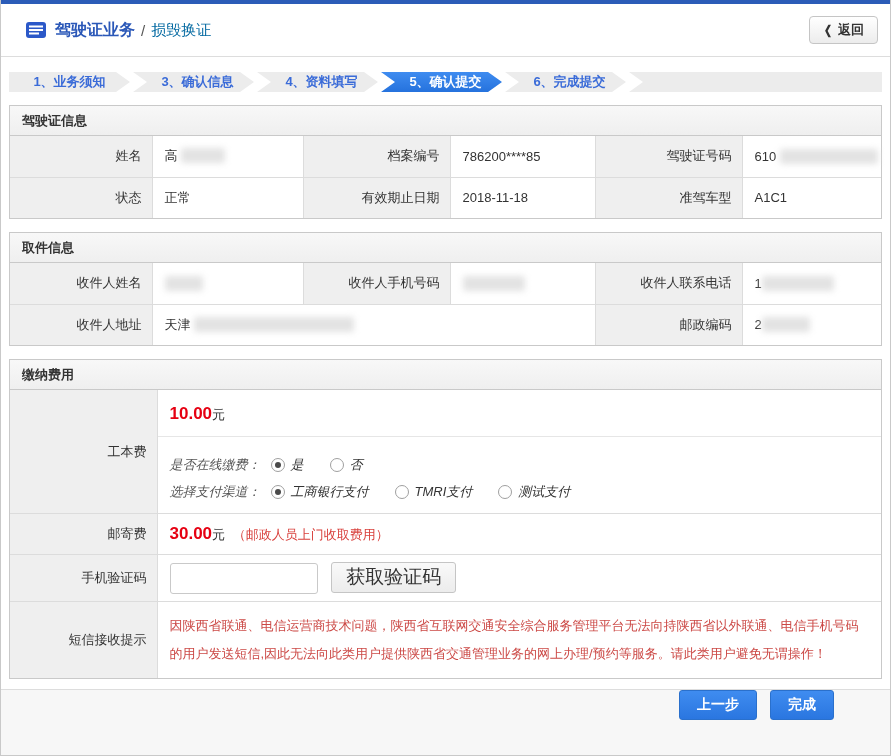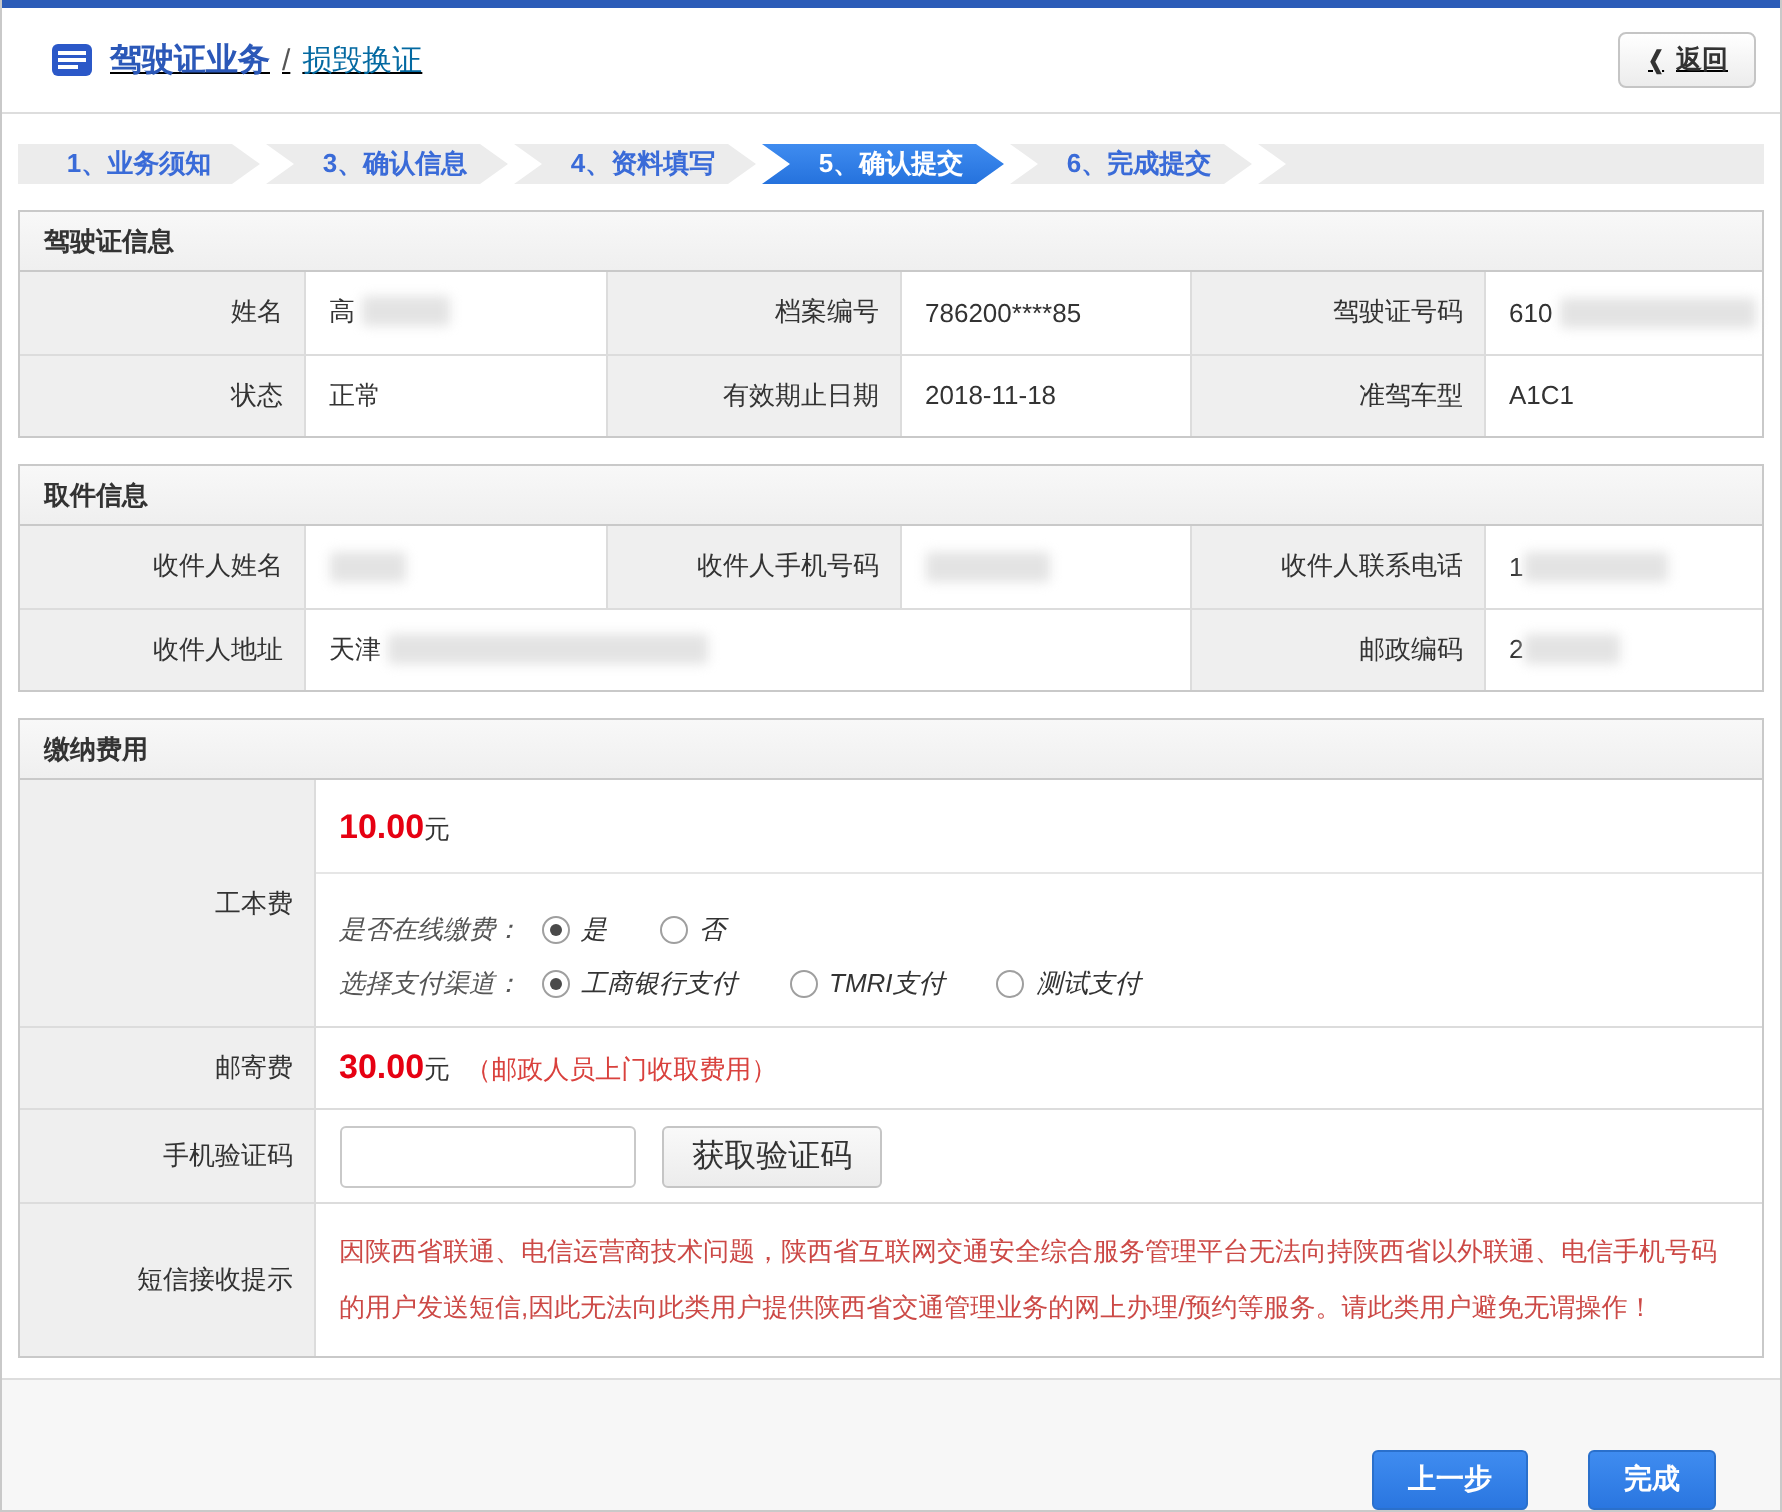--- a/index.html
+++ b/index.html
@@ -1,21 +1,21 @@
 <!DOCTYPE html>
 <html><head>
 <meta charset="utf-8">
 <style>
   * { margin:0; padding:0; box-sizing:border-box; }
   html,body { width:891px; height:756px; background:#fff; font-family:"Liberation Sans","DejaVu Sans",sans-serif; }
   .page { width:891px; height:756px; border:1px solid #c9c9c9; border-top:none; background:#fff; overflow:hidden; position:relative; }
   .topbar { height:4px; background:#2b5cb8; }
 
   
-  .header { height:52px; display:flex; align-items:center; padding:0 12px 0 24px;text-decoration:underline; }
+  .header { height:52px; display:flex; align-items:center; padding:0 12px 0 24px; }
   .hdr-icon { width:22px; height:18px; margin-right:8px; flex:0 0 auto; }
   .app-title { color:#2b58b8; font-size:16px; font-weight:bold; }
   .crumb-sep { color:#555; font-size:15px; margin:0 6px; }
   .page-title { color:#0369a1; font-size:15px; }
   .spacer { flex:1; }
   .back-btn { display:inline-flex; align-items:center; gap:5px; height:28px; padding:0 13px;
     background:linear-gradient(#ffffff,#ececec); border:1px solid #c5c5c5; border-radius:4px;
     color:#333; font-size:13px; font-weight:bold; cursor:pointer; }
   .back-chevron { font-size:12px; font-weight:bold; transform:scaleX(0.8); }
   .hdr-rule { height:1px; background:#ddd; }
@@ -49,27 +49,27 @@
   .fee-top { padding:14px 0 12px 12px; border-bottom:1px solid #e6e6e6; }
   .fee-opts { padding:10px 0 12px 12px; }
   .opt-line { display:flex; align-items:center; margin-top:9px; color:#555;font-style:italic; }
   .opt-q { margin-right:10px; }
   .radio { width:14px; height:14px; border:1px solid #9f9f9f; border-radius:50%; background:#fff; display:inline-block; position:relative; margin-right:6px; flex:0 0 auto; }
   .radio.sel::after { content:""; position:absolute; left:3px; top:3px; width:6px; height:6px; border-radius:50%; background:#4a4a4a; }
   .opt-item { display:inline-flex; align-items:center; margin-right:26px; color:#333; cursor:pointer; }
 
   .code-input { width:148px; height:31px; border:1px solid #c9c9c9; border-radius:3px; margin-right:10px; padding:0 8px; font-size:13px; }
   .code-btn { height:31px; padding:0 14px; background:linear-gradient(#f9f9f9,#ececec); border:1px solid #c5c5c5; border-radius:3px;
-    font-size:16px; color:#333; cursor:pointer; }
+    font-size:19px; color:#333; cursor:pointer; }
 
   .sms-text { color:#cc4946; font-size:13px; line-height:28px; padding:10px 14px 10px 12px; }
 
   
   .footer { position:absolute; left:0; right:0; bottom:0; height:66px; background:#f7f7f7; border-top:1px solid #ddd;
-    display:flex; align-items:flex-end; justify-content:flex-end; padding-right:32px; gap:30px; }
+    display:flex; align-items:flex-start; justify-content:flex-end; padding-right:56px; gap:13px; }
   .btn-blue { min-width:58px; height:30px; padding:0 17px; background:linear-gradient(#3f8cf0,#2a76e0); border:1px solid #2a70cc;
     border-radius:3px; color:#fff; font-size:14px; font-weight:bold; cursor:pointer; }
 </style>
 </head>
 <body>
 
 <div class="page">
   <div class="topbar"></div>
 
   <div class="header">

